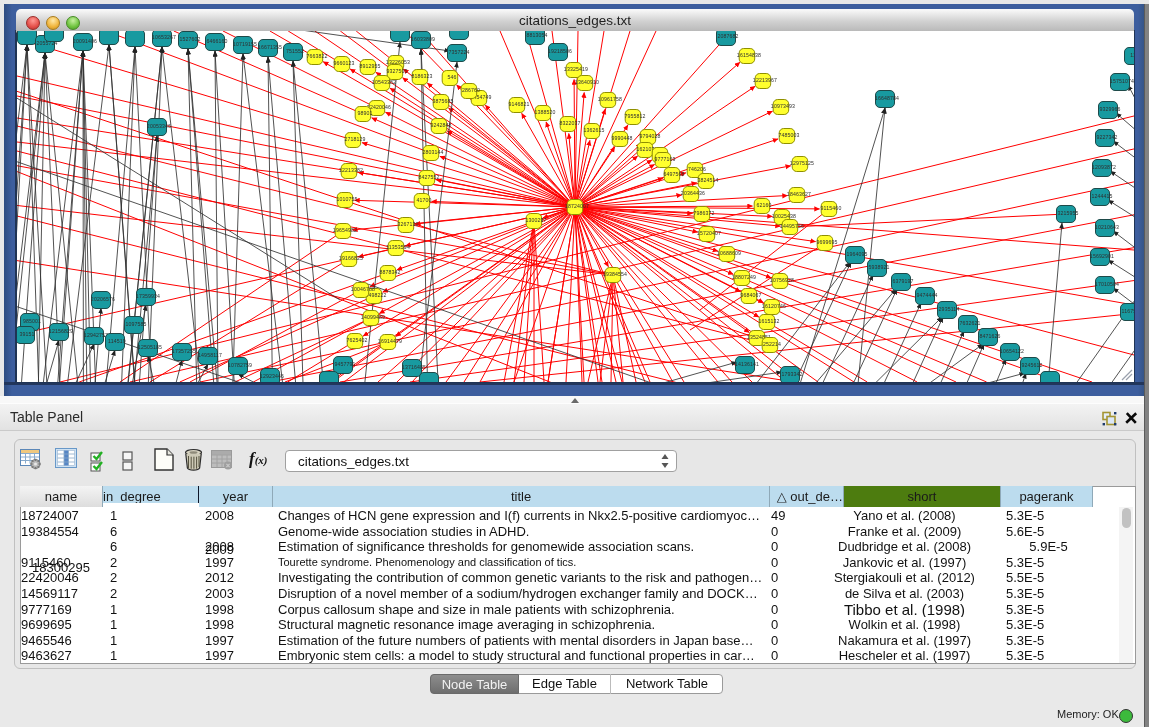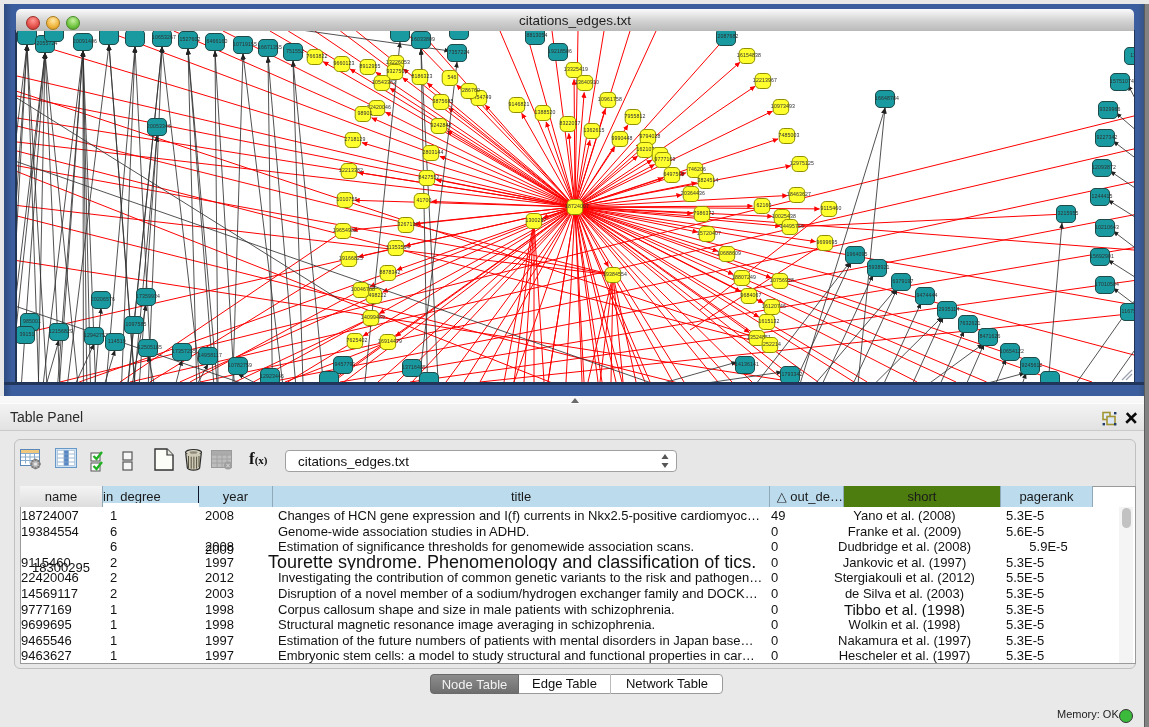--- a/index.html
+++ b/index.html
@@ -617,21 +617,21 @@
     <path d="M2.8 6l1.6 14a6.2 2.6 0 0 0 12.2 0L18.2 6" fill="#cdc9b6" stroke="#2c2c2c" stroke-width="1.2"></path>
     <path d="M5.5 8v12M8.2 8.7v12M10.9 8.7v12M13.6 8.7v12M16 8v11" stroke="#55523f" stroke-width="1"></path>
   </svg>
 <svg style="position:absolute;left:211px;top:449px" width="22" height="21" viewBox="0 0 22 21">
     <rect x="0.5" y="1.5" width="20" height="17" fill="#bdbdbd" stroke="#9a9a9a"></rect>
     <rect x="1" y="2" width="19" height="4" fill="#ababab"></rect>
     <path d="M1 6h19M1 10h19M1 14h19M6 6v12M11 6v12M16 6v12" stroke="#a2a2a2"></path>
     <circle cx="17" cy="16.5" r="4" fill="#9f9f9f"></circle>
     <path d="M15.4 14.9l3.2 3.2M18.6 14.9l-3.2 3.2" stroke="#c9c9c9" stroke-width="1.2"></path>
   </svg>
-<div style="position:absolute;left:249px;top:449px;font-family:'Liberation Serif',serif;font-weight:bold;font-size:17px;color:#111">f<span style="font-size:11px">(x)</span></div>
+<div style="position:absolute;left:249px;top:449px;font-family:'Liberation Serif',serif;font-style:italic;font-weight:bold;font-size:17px;color:#111">f<span style="font-size:11px">(x)</span></div>
 
 <div class="abs" style="left:285px;top:450px;width:392px;height:22px;background:#fff;
      border:1px solid #a0a0a0;border-radius:4px;box-sizing:border-box;
      font-size:13.4px;color:#111;line-height:21px;text-indent:12px;">citations_edges.txt</div>
 <svg class="abs" style="left:660px;top:453px" width="10" height="16" viewBox="0 0 10 16">
   <path d="M5 1L8.5 6H1.5Z" fill="#555"></path>
     <path d="M5 15L1.5 10H8.5Z" fill="#555"></path>
 </svg>
 
 <div class="abs" style="left:20px;top:486px;width:1116px;height:178px;background:#fff;
@@ -660,21 +660,21 @@
 <div style="position:absolute;left:21px;top:560px;width:80px;height:15.6px;font-size:13px;color:#111;text-align:center;line-height:15.6px;overflow:hidden;white-space:nowrap">18300295</div>
 <div style="position:absolute;left:110px;top:539.2px;width:60px;height:15.6px;font-size:13px;color:#111;text-align:left;line-height:15.6px;overflow:hidden;white-space:nowrap">6</div>
 <div style="position:absolute;left:205px;top:539.2px;width:60px;height:15.6px;font-size:13px;color:#111;text-align:left;line-height:15.6px;overflow:hidden;white-space:nowrap">2008</div>
 <div style="position:absolute;left:278px;top:539.2px;width:494px;height:15.6px;font-size:13px;color:#111;text-align:left;line-height:15.6px;overflow:hidden;white-space:nowrap">Estimation of significance thresholds for genomewide association scans.</div>
 <div style="position:absolute;left:771px;top:539.2px;width:68px;height:15.6px;font-size:13px;color:#111;text-align:left;line-height:15.6px;overflow:hidden;white-space:nowrap">0</div>
 <div style="position:absolute;left:826px;top:539.2px;width:157px;height:15.6px;font-size:13px;color:#111;text-align:center;line-height:15.6px;overflow:hidden;white-space:nowrap">Dudbridge et al. (2008)</div>
 <div style="position:absolute;left:1006px;top:539.2px;width:85px;height:15.6px;font-size:13px;color:#111;text-align:center;line-height:15.6px;overflow:hidden;white-space:nowrap">5.9E-5</div>
 <div style="position:absolute;left:21px;top:554.8px;width:80px;height:15.6px;font-size:13px;color:#111;text-align:left;line-height:15.6px;overflow:hidden;white-space:nowrap">9115460</div>
 <div style="position:absolute;left:110px;top:554.8px;width:60px;height:15.6px;font-size:13px;color:#111;text-align:left;line-height:15.6px;overflow:hidden;white-space:nowrap">2</div>
 <div style="position:absolute;left:205px;top:554.8px;width:60px;height:15.6px;font-size:13px;color:#111;text-align:left;line-height:15.6px;overflow:hidden;white-space:nowrap">1997</div>
-<div style="position:absolute;left:268px;top:554.8px;width:494px;height:15.6px;font-size:18px;color:#111;text-align:left;line-height:15.6px;overflow:hidden;white-space:nowrap">Tourette syndrome. Phenomenology and classification of tics.</div>
+<div style="position:absolute;left:278px;top:554.8px;width:494px;height:15.6px;font-size:11px;color:#111;text-align:left;line-height:15.6px;overflow:hidden;white-space:nowrap">Tourette syndrome. Phenomenology and classification of tics.</div>
 <div style="position:absolute;left:771px;top:554.8px;width:68px;height:15.6px;font-size:13px;color:#111;text-align:left;line-height:15.6px;overflow:hidden;white-space:nowrap">0</div>
 <div style="position:absolute;left:826px;top:554.8px;width:157px;height:15.6px;font-size:13px;color:#111;text-align:center;line-height:15.6px;overflow:hidden;white-space:nowrap">Jankovic et al. (1997)</div>
 <div style="position:absolute;left:1006px;top:554.8px;width:85px;height:15.6px;font-size:13px;color:#111;text-align:left;line-height:15.6px;overflow:hidden;white-space:nowrap">5.3E-5</div>
 <div style="position:absolute;left:21px;top:570.4px;width:80px;height:15.6px;font-size:13px;color:#111;text-align:left;line-height:15.6px;overflow:hidden;white-space:nowrap">22420046</div>
 <div style="position:absolute;left:110px;top:570.4px;width:60px;height:15.6px;font-size:13px;color:#111;text-align:left;line-height:15.6px;overflow:hidden;white-space:nowrap">2</div>
 <div style="position:absolute;left:205px;top:570.4px;width:60px;height:15.6px;font-size:13px;color:#111;text-align:left;line-height:15.6px;overflow:hidden;white-space:nowrap">2012</div>
 <div style="position:absolute;left:278px;top:570.4px;width:494px;height:15.6px;font-size:13px;color:#111;text-align:left;line-height:15.6px;overflow:hidden;white-space:nowrap">Investigating the contribution of common genetic variants to the risk and pathogen…</div>
 <div style="position:absolute;left:771px;top:570.4px;width:68px;height:15.6px;font-size:13px;color:#111;text-align:left;line-height:15.6px;overflow:hidden;white-space:nowrap">0</div>
 <div style="position:absolute;left:826px;top:570.4px;width:157px;height:15.6px;font-size:13px;color:#111;text-align:center;line-height:15.6px;overflow:hidden;white-space:nowrap">Stergiakouli et al. (2012)</div>
 <div style="position:absolute;left:1006px;top:570.4px;width:85px;height:15.6px;font-size:13px;color:#111;text-align:left;line-height:15.6px;overflow:hidden;white-space:nowrap">5.5E-5</div>

